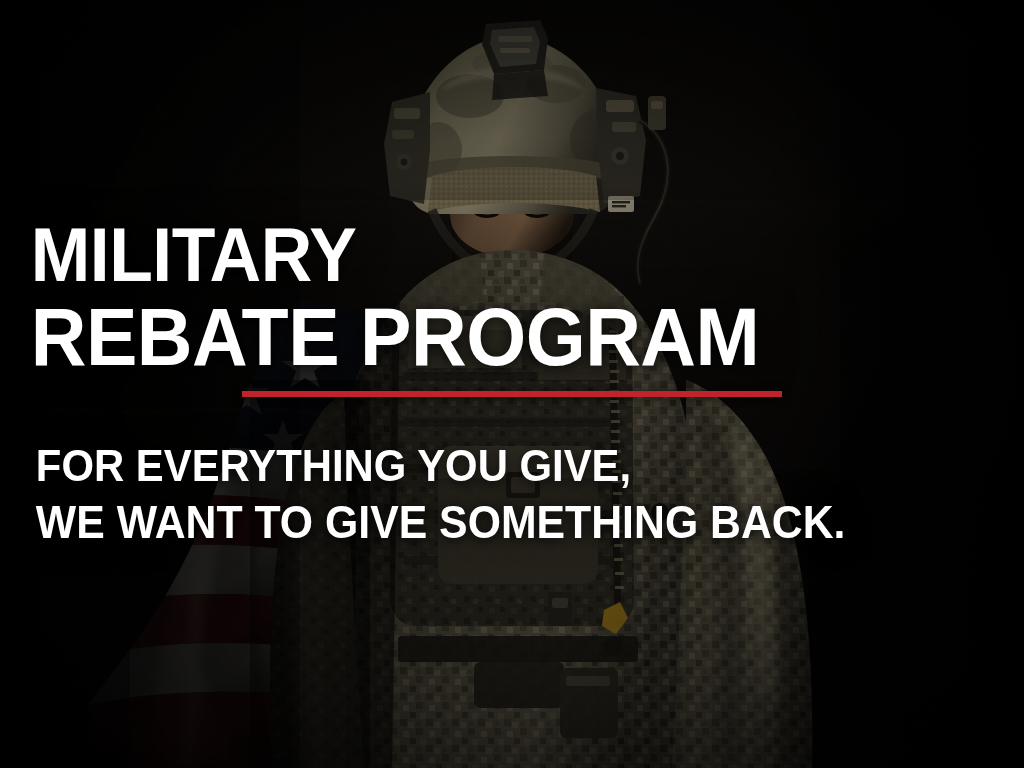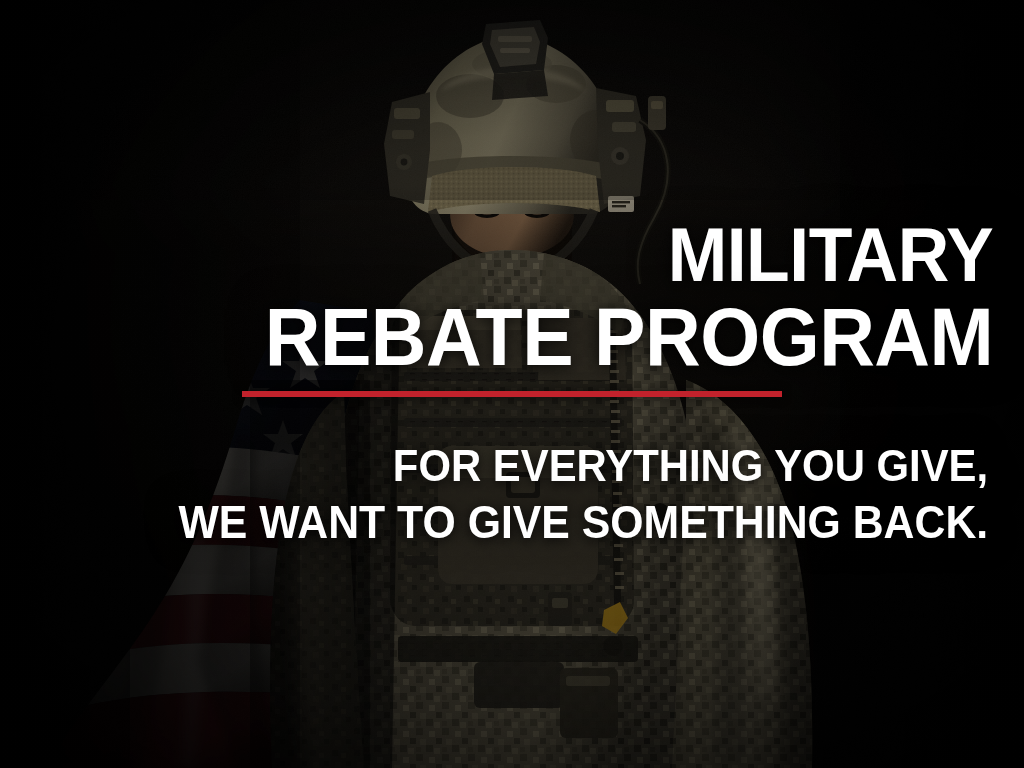--- a/index.html
+++ b/index.html
@@ -44,21 +44,21 @@
       rgba(0,0,0,0.40) 33%, rgba(0,0,0,0.46) 56%,
       rgba(0,0,0,0.40) 74%, rgba(0,0,0,0.16) 100%);
     pointer-events:none;
   }
 
   
   #overlay {
     position:absolute; inset:0;
     display:flex; flex-direction:column;
     align-items:center; justify-content:flex-start;
-    text-align:right;
+    text-align:left;
     padding-left:32px;
   }
 
   .headline {
     color:#ffffff;
     font-weight:700;
     letter-spacing:-0.5px;
     line-height:0.98;
     text-transform:uppercase;
     text-shadow:0 2px 14px rgba(0,0,0,0.75), 0 0 40px rgba(0,0,0,0.55);

